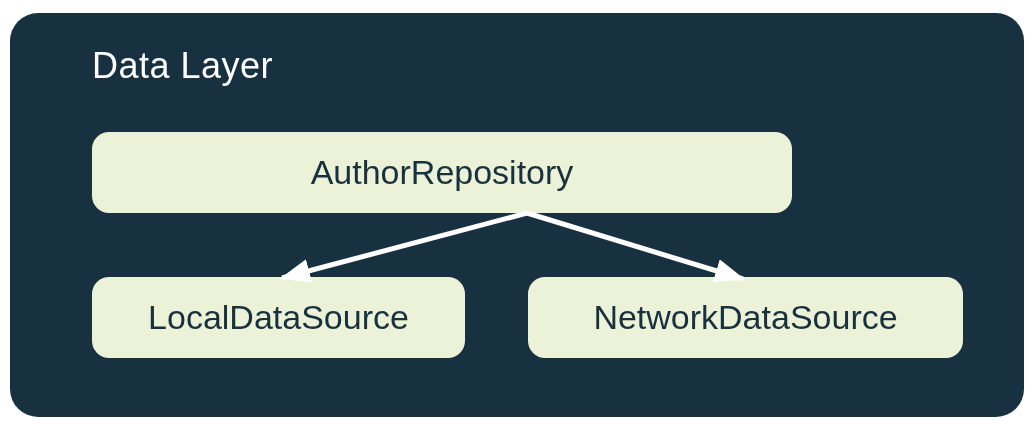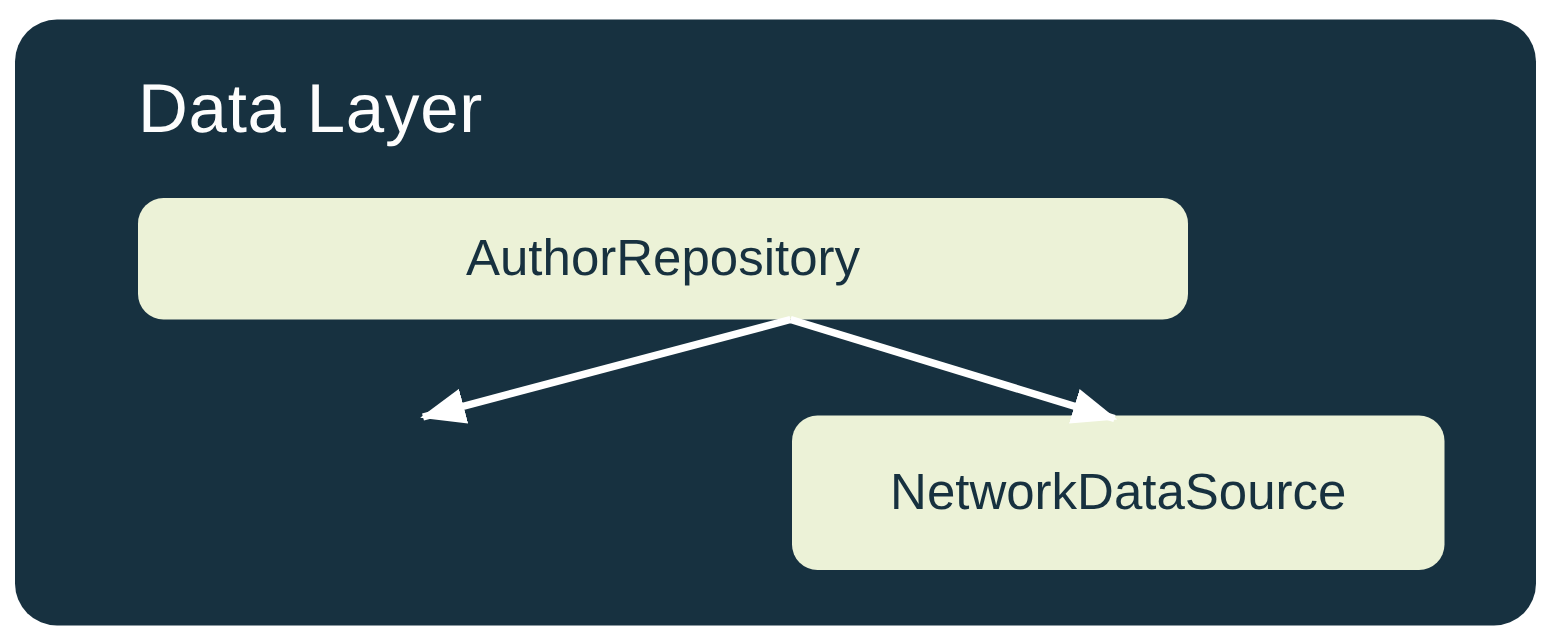--- a/index.html
+++ b/index.html
@@ -20,21 +20,21 @@
     top: 13px;
     width: 1014px;
     height: 404px;
     background: #173140;
     border-radius: 28px;
   }
   .group-title {
     position: absolute;
     left: 82px;
     top: 32px;
-    font-size: 46px;
+    font-size: 36px;
     font-weight: 400;
     letter-spacing: 0.5px;
     color: #fdfdfd;
   }
   .node {
     position: absolute;
     background: #ecf2d7;
     border-radius: 17px;
     display: flex;
     align-items: center;
@@ -52,21 +52,21 @@
   .node-local {
     left: 82px;
     top: 264px;
     width: 373px;
     height: 81px;
   }
   .node-network {
     left: 518px;
     top: 264px;
     width: 435px;
-    height: 103px;
+    height: 81px;
   }
   .edges-overlay {
     position: absolute;
     left: 0;
     top: 0;
     width: 1014px;
     height: 404px;
     pointer-events: none;
   }
 </style>
@@ -75,20 +75,23 @@
 
 <div class="canvas">
   <div class="group-container">
 
     <div class="group-title">Data Layer</div>
 
     <div class="node node-author">
       <span>AuthorRepository</span>
     </div>
 
+    <div class="node node-local">
+      <span>LocalDataSource</span>
+    </div>
 
     <div class="node node-network">
       <span>NetworkDataSource</span>
     </div>
 
     <svg class="edges-overlay" width="1014" height="404" viewBox="0 0 1014 404" xmlns="http://www.w3.org/2000/svg">
       <defs>
         <marker id="arrowhead" viewBox="0 0 6 4.8" markerWidth="6" markerHeight="4.8" refX="5.6" refY="2.4" orient="auto" markerUnits="strokeWidth">
           <path d="M0,0 L6,2.4 L0,4.8 Z" fill="#ffffff"></path>
         </marker>

